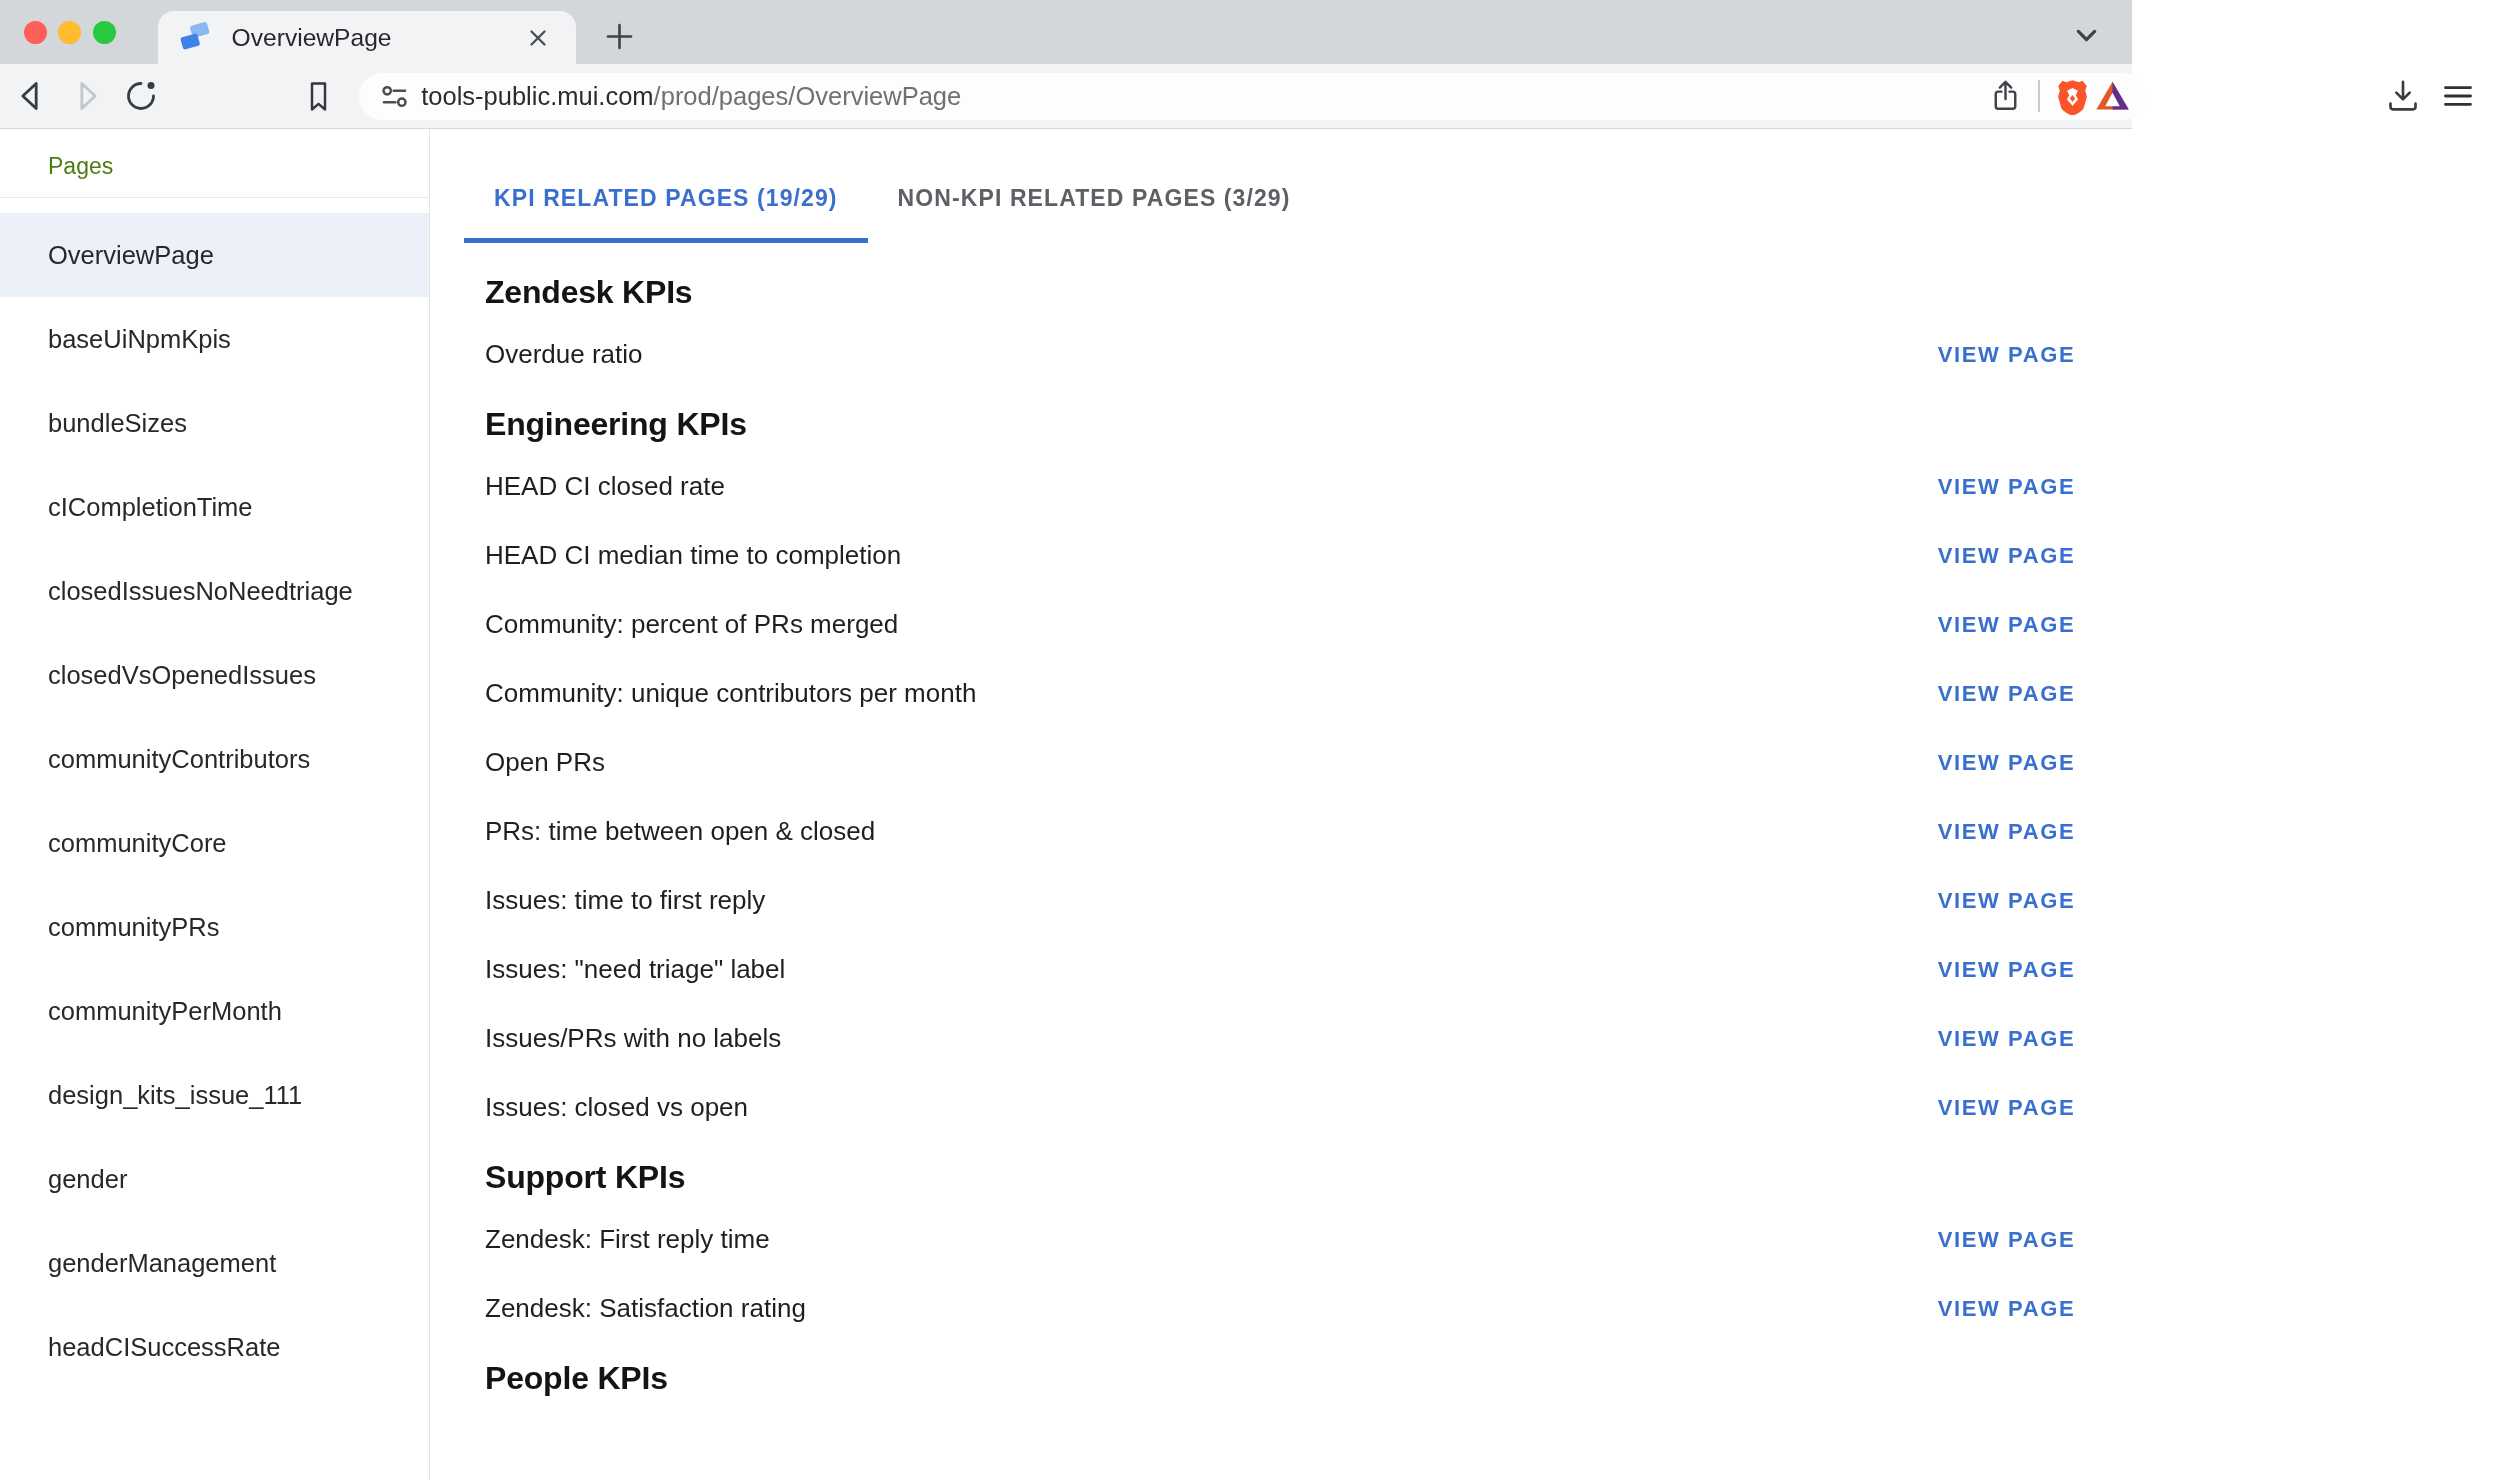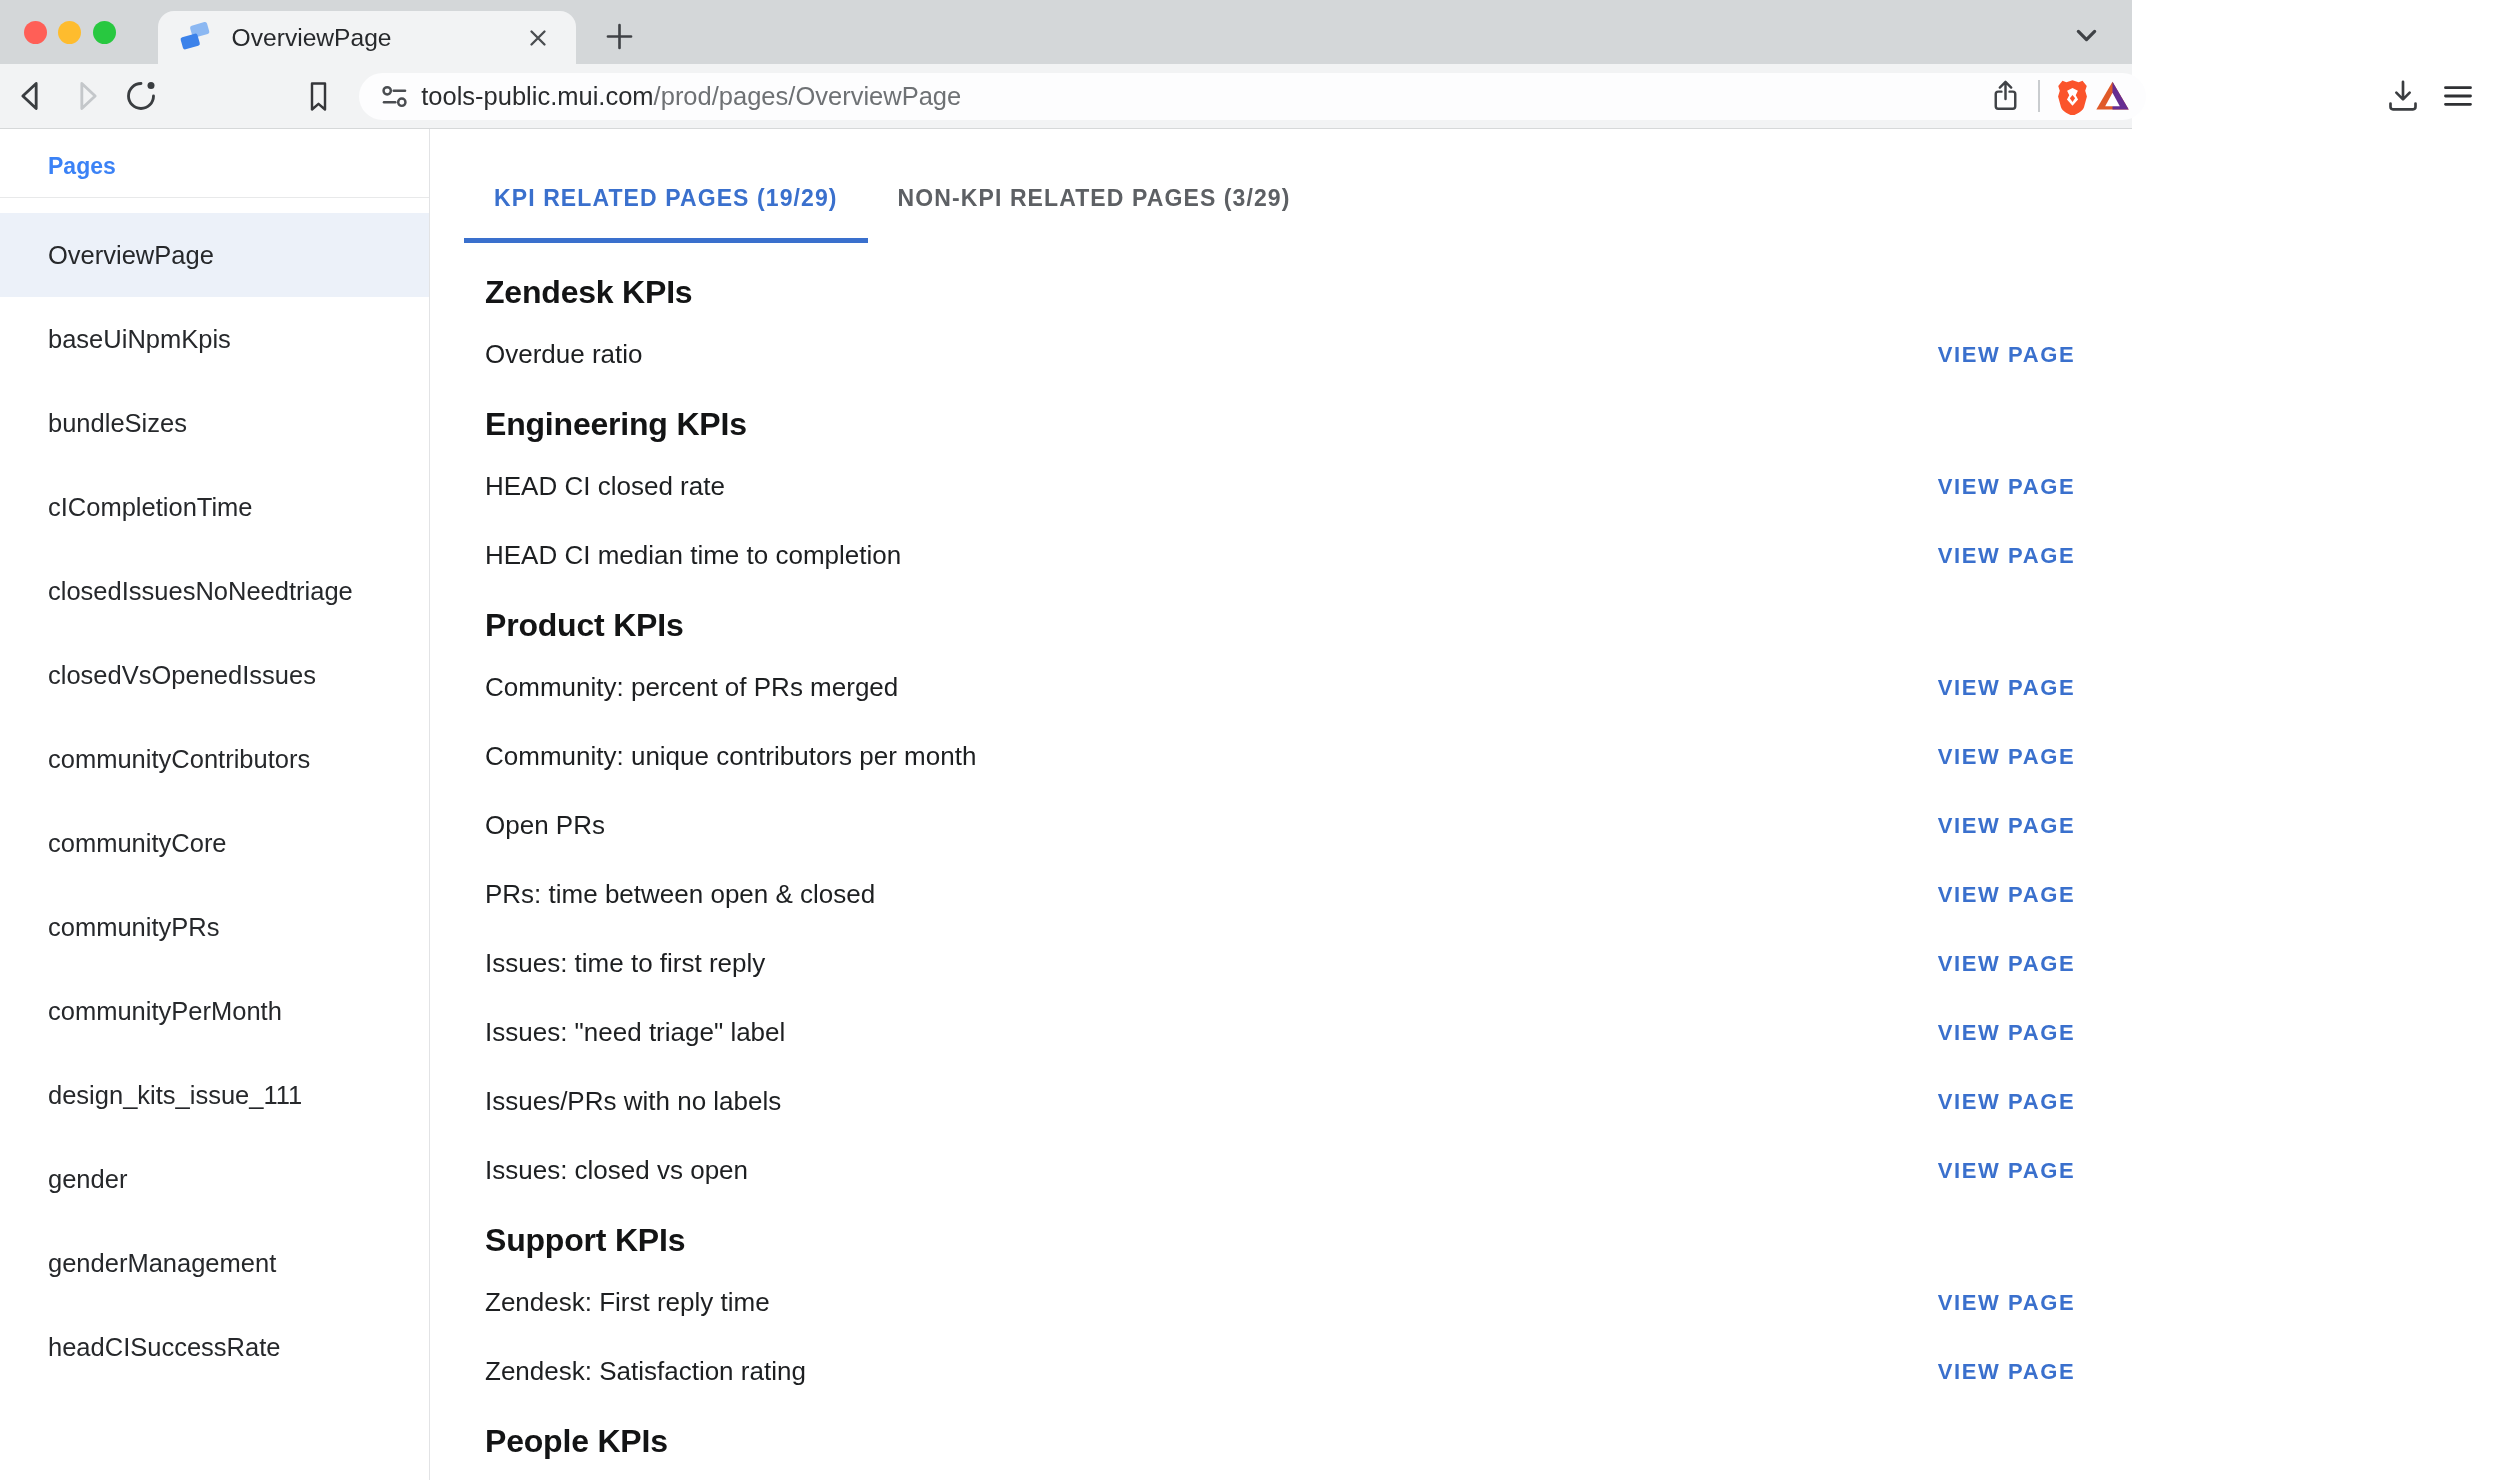--- a/index.html
+++ b/index.html
@@ -40,22 +40,22 @@
   .urlbar .spacer { flex:1; }
   .pill-btn { width:40px; height:40px; flex:none; }
   .pill-divider { width:1.8px; height:32px; background:#c9cccf; margin:0 12.3px; flex:none; }
   .download { margin-left:235px; }
   .menu { margin-left:10.5px; }
 
   
   .content { flex:1; display:flex; min-height:0; background:#fff; }
   .sidebar { width:430px; flex:none; border-right:1.8px solid #e2e3e5; }
   .side-header { height:69px; border-bottom:1.8px solid #e8e9ea; display:flex;
-                 align-items:center; padding:7px 0 0 48px; color:#3b82f6;
-                 font-weight:bold; font-size:23px; }
+                 align-items:center; padding:7px 0 0 48px; color:#4d7c0f;
+                 font-weight:normal; font-size:23px; }
   .side-list { padding-top:15px; }
   .side-item { height:84px; display:flex; align-items:center; padding-left:48px;
                font-size:25.5px; color:#26282b; cursor:pointer; white-space:nowrap; }
   .side-item.selected { background:#ecf1f9; }
 
   .main { flex:1; padding:30px 55px 0 55px; overflow:hidden; }
   .tabs-row { display:flex; margin-left:-21px; height:84px; }
   .tab-btn { padding:0 30px; display:flex; align-items:center; font-size:23px;
              font-weight:600; letter-spacing:1.1px; color:#5d6064;
              border:none; background:transparent; cursor:pointer;
@@ -222,21 +222,20 @@
             <div class="row">
               <span class="row-label">HEAD CI closed rate</span>
               <button class="view-btn">VIEW PAGE</button>
             </div>
             <div class="row">
               <span class="row-label">HEAD CI median time to completion</span>
               <button class="view-btn">VIEW PAGE</button>
             </div>
           </section>
           <section class="section">
-            <h2>Product KPIs</h2>
             <div class="row">
               <span class="row-label">Community: percent of PRs merged</span>
               <button class="view-btn">VIEW PAGE</button>
             </div>
             <div class="row">
               <span class="row-label">Community: unique contributors per month</span>
               <button class="view-btn">VIEW PAGE</button>
             </div>
             <div class="row">
               <span class="row-label">Open PRs</span>

